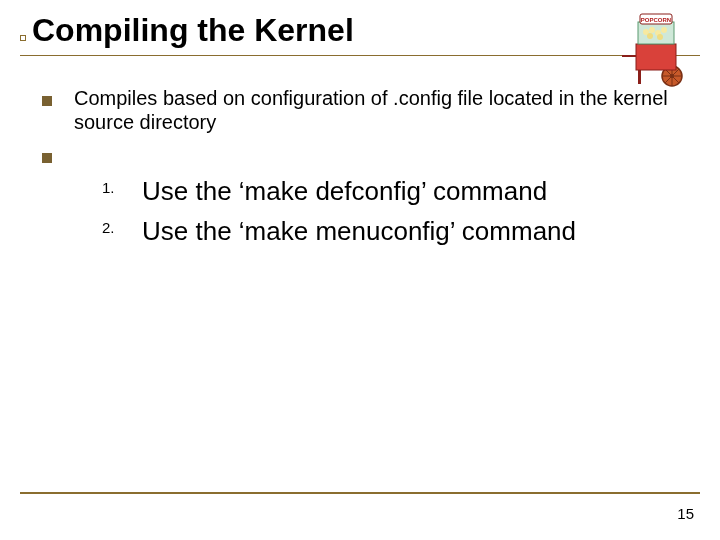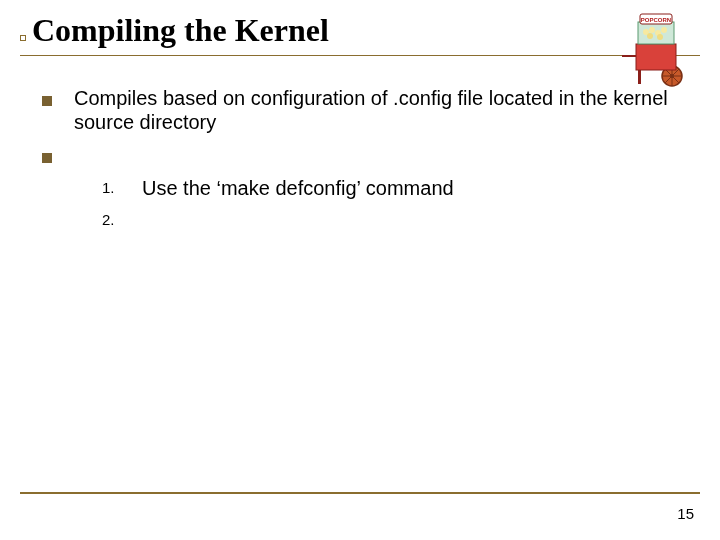--- a/index.html
+++ b/index.html
@@ -14,21 +14,20 @@
   .slide {
     width: 100%;
     height: 100%;
     padding: 12px 20px 20px 20px;
     position: relative;
   }
   .title-row {
     display: flex;
     align-items: center;
     margin-bottom: 6px;
-    font-family: Liberation Serif, serif;
   }
   .title-accent {
     width: 6px;
     height: 6px;
     border: 1.5px solid #8a6d2f;
     margin-top: 14px;
     margin-right: 6px;
     flex-shrink: 0;
   }
   .title {
@@ -82,21 +81,21 @@
     margin-bottom: 6px;
   }
   .subnum {
     font-size: 15px;
     color: #000;
     width: 40px;
     flex-shrink: 0;
     padding-top: 4px;
   }
   .subtext {
-    font-size: 20px;
+    font-size: 26px;
     color: #000;
     line-height: 1.3;
   }
   .bottom-rule {
     position: absolute;
     bottom: 46px;
     left: 20px;
     right: 20px;
     border: none;
     border-top: 2px solid #8a6d2f;
@@ -160,20 +159,21 @@
       <div class="sq"></div>
     </div>
 
     <div class="sublist">
       <div class="subitem">
         <div class="subnum">1.</div>
         <div class="subtext">Use the ‘make defconfig’ command</div>
       </div>
       <div class="subitem">
         <div class="subnum">2.</div>
+        <div class="subtext">Use the ‘make menuconfig’ command</div>
       </div>
     </div>
   </div>
 
   <hr class="bottom-rule">
   <div class="pagenum">15</div>
 
 </div>
 
 </body></html>

